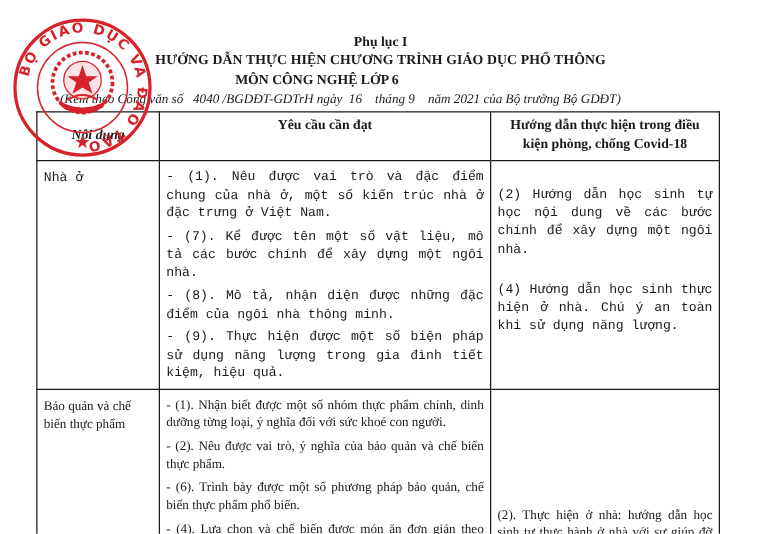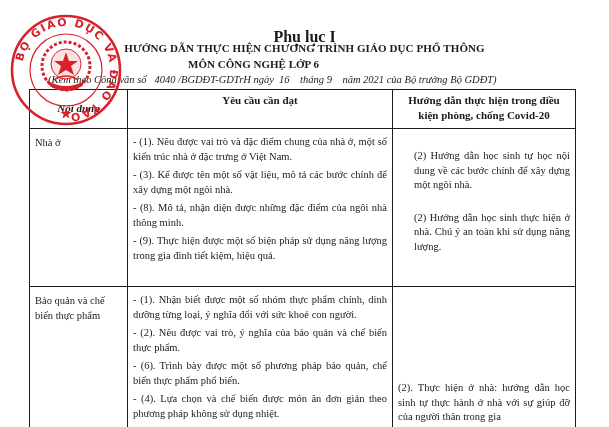--- a/index.html
+++ b/index.html
@@ -20,21 +20,21 @@
       left: 0;
       top: 0;
       width: 609px;
       text-align: center;
     }
     .appendix {
       position: absolute;
       left: 0; width: 609px;
       top: 28px;
       font-weight: bold;
-      font-size: 16px;
+      font-size: 11px;
       text-align: center;
     }
     .title1 {
       position: absolute;
       left: 0; width: 609px;
       top: 42px;
       font-weight: bold;
       font-size: 11px;
       text-align: center;
       letter-spacing: 0.1px;
@@ -75,30 +75,30 @@
       font-size: 11px;
       text-align: center;
       height: 35px;
       padding-top: 3px;
       line-height: 15px;
     }
     col.c1 { width: 98px; }
     col.c2 { width: 265px; }
     col.c3 { width: 183px; }
     .col-divider-light { border-left: 1px solid #999 !important; }
-    .row1 td { height: 137px; }
+    .row1 td { height: 137px; font-family: Liberation Mono, monospace; }
     .row2 td { height: 160px; }
     .topic { padding-top: 7px !important; }
     .req-list { padding-top: 6px !important; }
     .req-item {
       text-align: justify;
       margin-bottom: 4px;
     }
     .guide { padding-top: 20px !important; text-align: justify; }
-    .guide p { margin: 0 0 18px 16px; }
+    .guide p { margin: 0 0 18px 0; }
     .guide2 { padding-top: 94px !important; text-align: justify; }
     .guide2 p { margin: 0; }
     .stamp {
       position: absolute;
       left: 10px;
       top: 14px;
       width: 112px;
       height: 112px;
       pointer-events: none;
     }
@@ -123,35 +123,35 @@
     <col class="c1">
       <col class="c2">
       <col class="c3">
   </colgroup>
   <thead>
     <tr>
       <th>
           <span class="header-cell-label">Nội dung</span>
         </th>
       <th class="col-divider-light">Yêu cầu cần đạt</th>
-      <th>Hướng dẫn thực hiện trong điều kiện phòng, chống Covid-20</th>
+      <th>Hướng dẫn thực hiện trong điều kiện phòng, chống Covid-18</th>
     </tr>
   </thead>
   <tbody>
     <tr class="row1">
       <td class="topic">Nhà ở</td>
       <td class="req-list col-divider-light">
         <div class="req-item">- (1). Nêu được vai trò và đặc điểm chung của nhà ở, một số kiến trúc nhà ở đặc trưng ở Việt Nam.</div>
-        <div class="req-item">- (3). Kể được tên một số vật liệu, mô tả các bước chính để xây dựng một ngôi nhà.</div>
+        <div class="req-item">- (7). Kể được tên một số vật liệu, mô tả các bước chính để xây dựng một ngôi nhà.</div>
         <div class="req-item">- (8). Mô tả, nhận diện được những đặc điểm của ngôi nhà thông minh.</div>
         <div class="req-item">- (9). Thực hiện được một số biện pháp sử dụng năng lượng trong gia đình tiết kiệm, hiệu quả.</div>
       </td>
       <td class="guide">
         <p>(2)  Hướng dẫn học sinh tự học nội dung về các bước chính để xây dựng một ngôi nhà.</p>
-        <p>(2) Hướng dẫn học sinh thực hiện ở nhà. Chú ý an toàn khi sử dụng năng lượng.</p>
+        <p>(4) Hướng dẫn học sinh thực hiện ở nhà. Chú ý an toàn khi sử dụng năng lượng.</p>
       </td>
     </tr>
     <tr class="row2">
       <td class="topic">Bảo quản và chế biến thực phẩm</td>
       <td class="req-list col-divider-light">
         <div class="req-item">- (1). Nhận biết được một số nhóm thực phẩm chính, dinh dưỡng từng loại, ý nghĩa đối với sức khoẻ con người.</div>
         <div class="req-item">- (2). Nêu được vai trò, ý nghĩa của bảo quản và chế biến thực phẩm.</div>
         <div class="req-item">- (6). Trình bày được một số phương pháp bảo quản, chế biến thực phẩm phổ biến.</div>
         <div class="req-item">- (4). Lựa chọn và chế biến được món ăn đơn giản theo phương pháp không sử dụng nhiệt.</div>
         <div class="req-item">- (5). Hình thành thói quen ăn, uống khoa học; chế</div>

